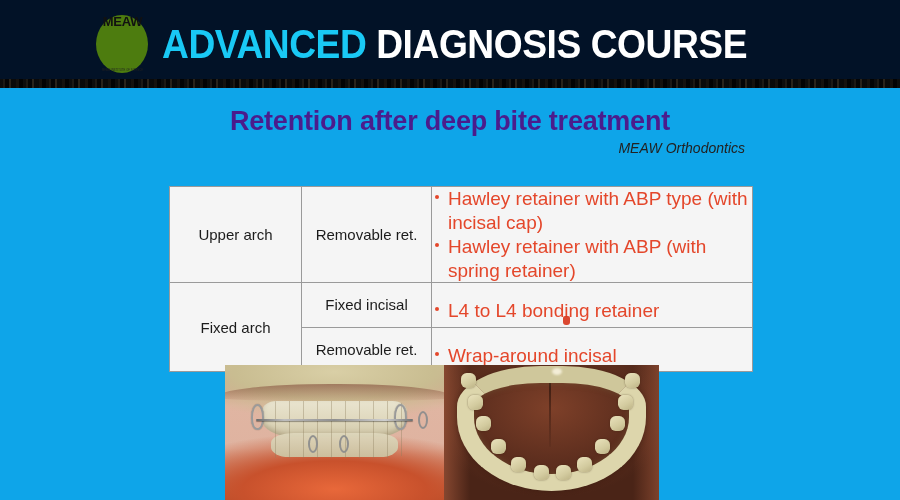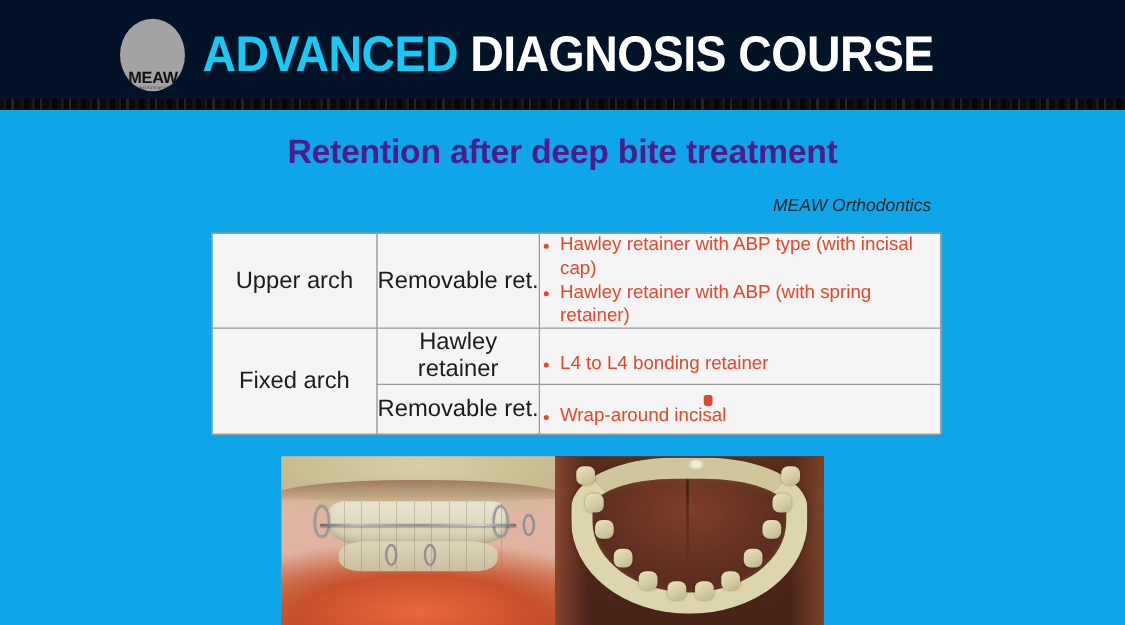--- a/index.html
+++ b/index.html
@@ -30,25 +30,25 @@
   .banner-inner {
     display: flex;
     align-items: center;
     gap: 14px;
     transform: translateX(-6px);
   }
   .logo-badge {
     width: 52px;
     height: 58px;
     border-radius: 50%;
-    background: #a3a3a3;
+    background: #4d7c0f;
     display: flex;
     flex-direction: column;
     align-items: center;
-    justify-content: flex-end;
+    justify-content: space-between;
     flex: none;
   }
   .logo-main {
     font-family: "Liberation Sans", sans-serif;
     font-weight: bold;
     font-size: 13px;
     letter-spacing: -0.2px;
     color: #111111;
     line-height: 1;
   }
@@ -111,21 +111,21 @@
     font-family: "Liberation Sans", sans-serif;
     font-weight: bold;
     font-size: 27px;
     color: #4b1c8c;
     letter-spacing: -0.2px;
     white-space: nowrap;
   }
 
   .slide-subtitle {
     position: absolute;
-    left: 0; top: 68px;
+    left: 0; top: 52px;
     width: 900px;
     padding-right: 155px;
     box-sizing: border-box;
     text-align: right;
     font-family: "Liberation Sans", sans-serif;
     font-style: italic;
     font-size: 14px;
     color: #222222;
     white-space: nowrap;
   }
@@ -145,38 +145,38 @@
     vertical-align: middle;
     background: #f5f5f5;
   }
   .col-arch  { width: 132px; }
   .col-type  { width: 130px; }
   .col-items { width: 321px; }
 
   .cell-center {
     text-align: center;
     font-family: "Liberation Sans", sans-serif;
-    font-size: 19px;
+    font-size: 15px;
     color: #1c1c1c;
     padding: 6px 4px;
   }
 
   .items-cell {
     padding: 7px 6px 7px 8px;
   }
   .bullet-list {
     margin: 0;
     padding: 0;
     list-style: none;
   }
   .bullet-list li {
     position: relative;
     padding-left: 16px;
     font-family: "Liberation Sans", sans-serif;
-    font-size: 15px;
+    font-size: 19px;
     line-height: 1.24;
     color: #e4472b;
   }
   .bullet-list li + li { margin-top: 1px; }
   .bullet-list li::before {
     content: "";
     position: absolute;
     left: 3px;
     top: 8px;
     width: 4px;
@@ -374,21 +374,21 @@
         <td class="cell-center">Removable ret.</td>
         <td class="items-cell">
           <ul class="bullet-list">
             <li>Hawley retainer with ABP type (with incisal cap)</li>
             <li>Hawley retainer with ABP (with spring retainer)</li>
           </ul>
         </td>
       </tr>
       <tr class="row-compact">
         <td class="cell-center" rowspan="2">Fixed arch</td>
-        <td class="cell-center">Hawley retainer</td>
+        <td class="cell-center">Fixed incisal</td>
         <td class="items-cell">
           <ul class="bullet-list">
             <li>L4 to L4 bonding retainer</li>
           </ul>
         </td>
       </tr>
       <tr class="row-compact">
         <td class="cell-center">Removable ret.</td>
         <td class="items-cell">
           <ul class="bullet-list">

